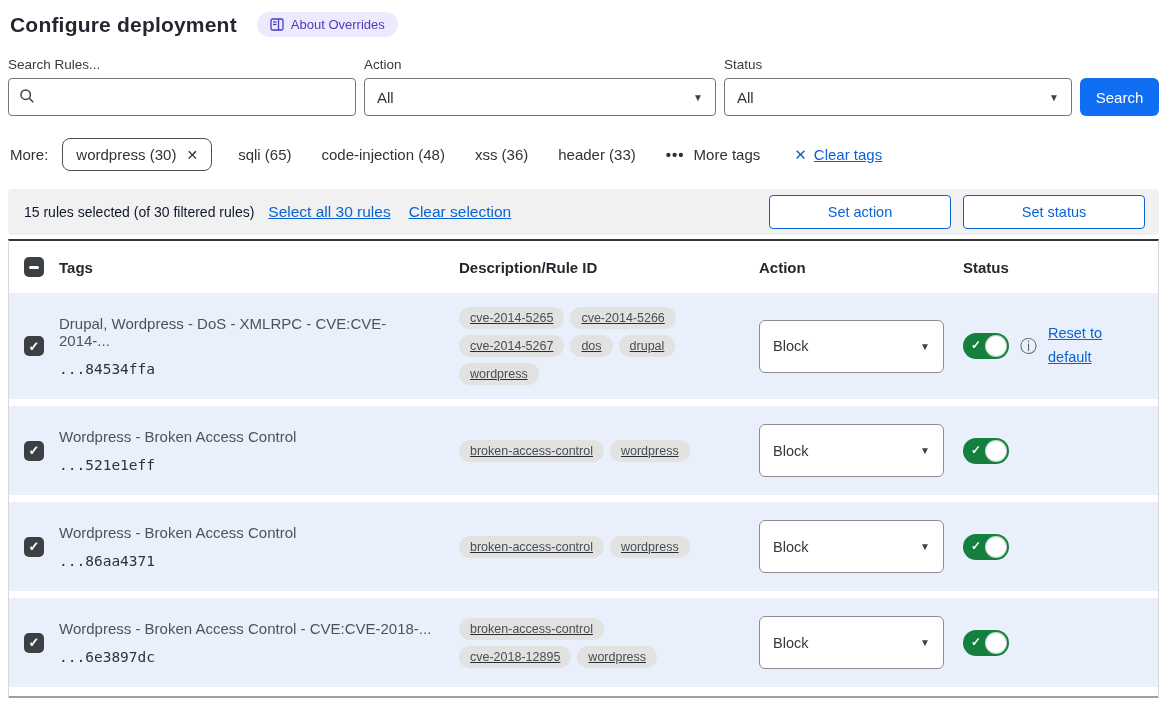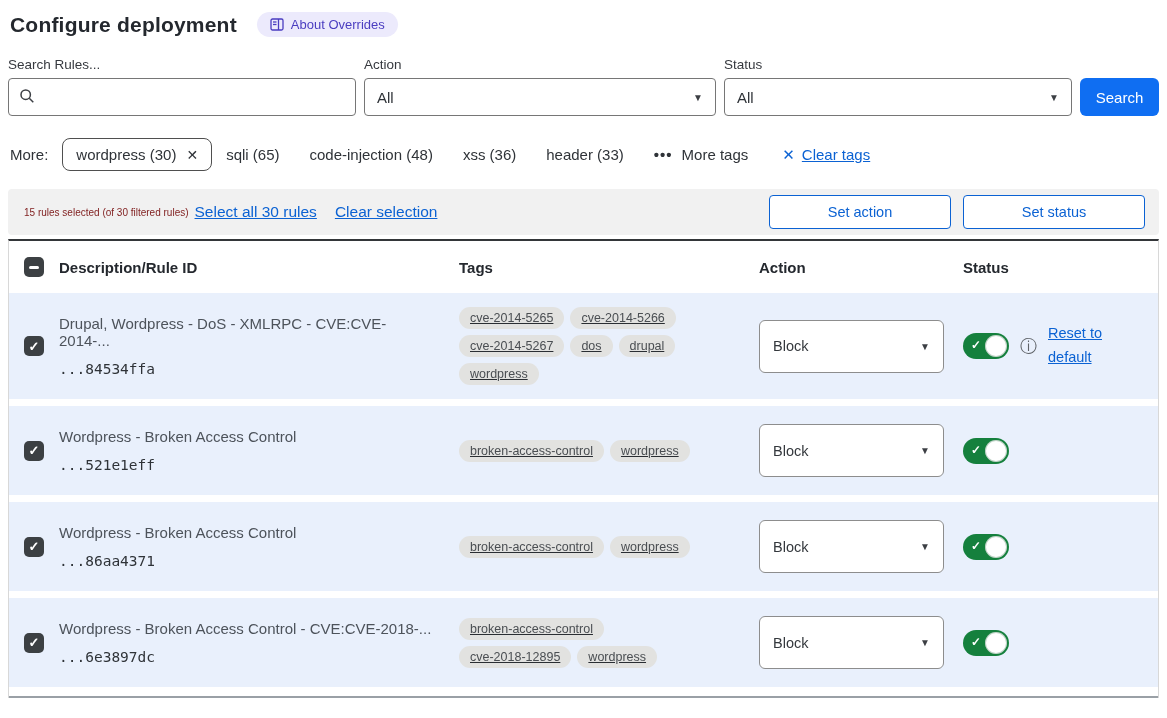--- a/index.html
+++ b/index.html
@@ -27,34 +27,34 @@
   .dd-action { width:352px; }
   .dd-status { width:348px; }
   .caret { font-size:10px; color:#3c3f44; }
   .search-btn { width:87px; height:38px; background:var(--button-blue); color:#fff;
                 border:none; border-radius:6px; font-size:15px; font-family:inherit; cursor:pointer; }
 
   
   .tags-bar { display:flex; align-items:center; margin:0 0 18px 2px; font-size:15px; color:#2f3338; }
   .tags-label { margin-right:14px; }
   .selected-tag { display:inline-flex; align-items:center; gap:10px; border:1px solid #4f4f4f;
-                  border-radius:8px; padding:7px 13px; margin-right:14px; cursor:pointer; }
+                  border-radius:8px; padding:7px 13px; margin-right:26px; cursor:pointer; }
   .selected-tag .x { font-size:14px; color:#2f3338; }
   .tag-list { display:flex; align-items:center; gap:30px; margin-right:30px; }
   .tag-item { cursor:pointer; }
   .more-tags { display:inline-flex; align-items:center; gap:9px; margin-right:34px; cursor:pointer; color:#2f3338; }
   .dots { font-size:15px; letter-spacing:1px; font-weight:700; }
   .clear-tags { display:inline-flex; align-items:center; gap:7px; color:var(--accent-blue); cursor:pointer; }
   .clear-tags .x { font-size:15px; }
   .link-u { text-decoration:underline; color:var(--accent-blue); }
 
   
   .selection-bar { background:#f1f1f1; border-radius:4px; height:46px; display:flex;
                    align-items:center; padding:0 14px 0 16px; margin-bottom:4px; }
-  .sel-summary { font-size:10px; color:#7f1d1d; margin-right:6px; }
+  .sel-summary { font-size:14px; color:#0f172a; margin-right:14px; }
   .sel-link { font-size:15.5px; margin-right:18px; cursor:pointer; }
   .sel-spacer { flex:1; }
   .outline-btn { width:182px; height:34px; background:#fff; border:1px solid var(--accent-blue);
                  color:var(--accent-blue); border-radius:4px; font-size:14.5px;
                  font-family:inherit; cursor:pointer; margin-left:12px; }
 
   
   .rules-table { border-top:2px solid #333639; border-left:1px solid #d8d8d8; border-right:1px solid #d8d8d8; }
   .trow, .thead { display:grid; grid-template-columns:50px 400px 300px 204px 1fr; align-items:center; }
   .thead { background:#fff; height:52px; font-size:15px; font-weight:700; color:#24282e; }
@@ -164,22 +164,22 @@
     <button class="outline-btn">Set status</button>
   </div>
 
   <div class="rules-table">
     <div class="thead">
       <div class="cb-cell">
         <div class="checkbox">
           <span class="minus"></span>
         </div>
       </div>
+      <div>Tags</div>
       <div>Description/Rule ID</div>
-      <div>Tags</div>
       <div>Action</div>
       <div>Status</div>
     </div>
     <div id="rows-container">
   <div class="trow">
     <div class="cb-cell">
       <div class="checkbox">
         <span class="tickmark">✓</span>
       </div>
     </div>

